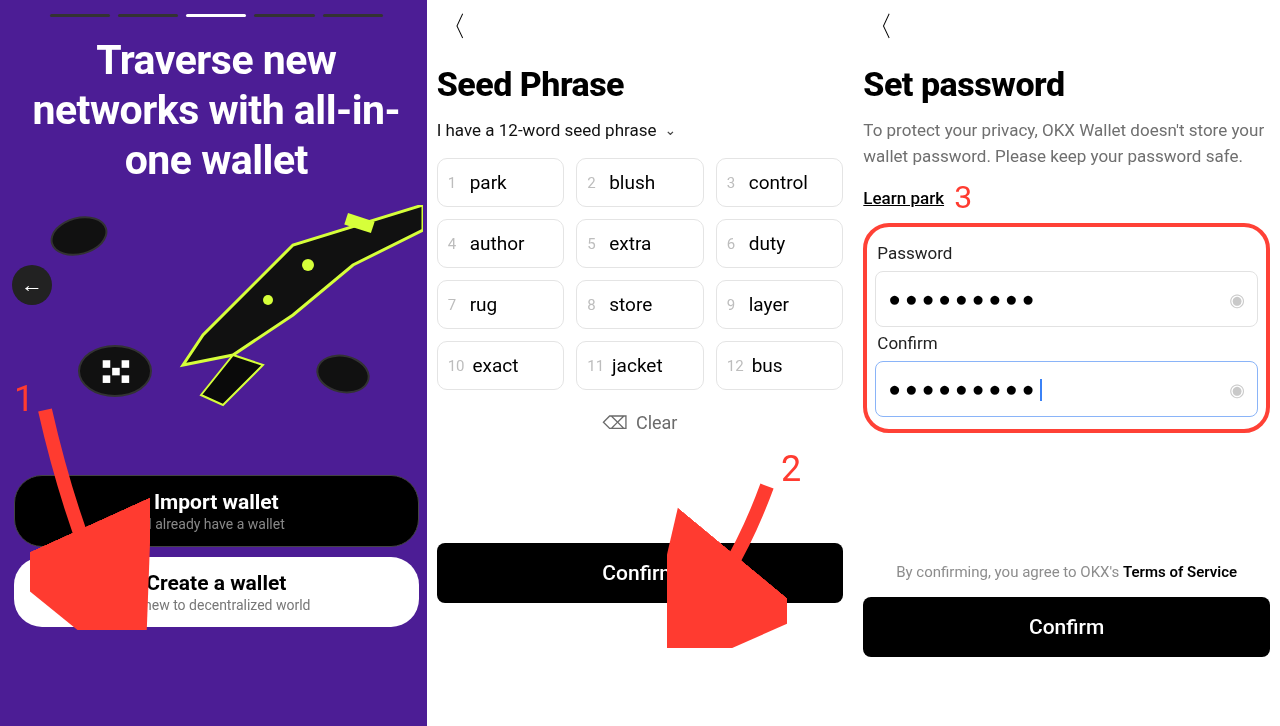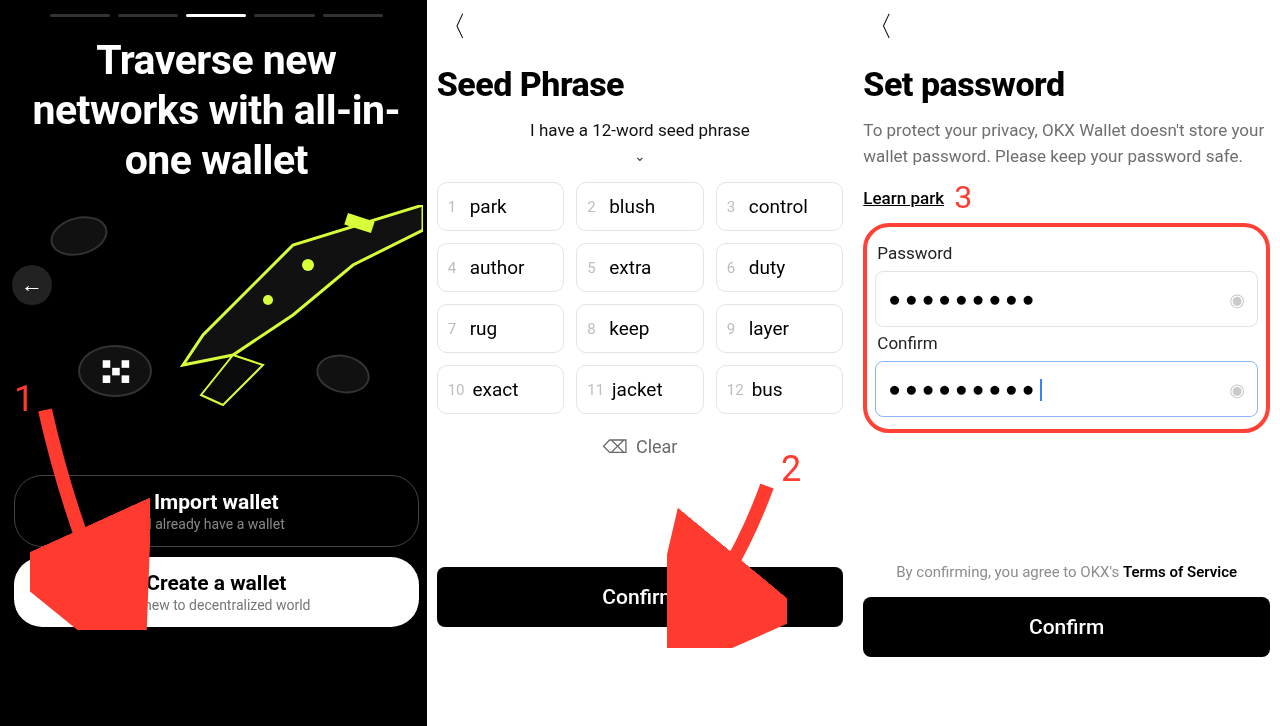--- a/index.html
+++ b/index.html
@@ -7,21 +7,21 @@
     font-family: -apple-system, BlinkMacSystemFont, "Segoe UI", Roboto, Helvetica, Arial, sans-serif;
     background: #fff;
     width: 1280px;
     height: 726px;
     display: flex;
     overflow: hidden;
   }
   .panel { width: 426.66px; height: 726px; position: relative; padding: 0 10px; }
   
   
-  .p1 { background: #000000; color: #fff; padding: 0 4px 10px 10px; }
+  .p1 { background: #4c1d95; color: #fff; padding: 0 4px 10px 10px; }
   .prog { display: flex; gap: 8px; justify-content: center; padding: 14px 40px 18px; }
   .prog-seg { flex:1; height:3px; background:#333; border-radius:2px; }
   .prog-seg.active { background:#fff; }
   .p1 h1 { font-size: 41px; font-weight: 700; line-height: 1.22; text-align: center; padding: 0 18px; letter-spacing: -0.5px; }
   .p1 .hero { position: relative; height: 260px; margin-top: 20px; }
   .p1 .back-round {
     position:absolute; left:2px; top:60px; width:40px; height:40px;
     border-radius:50%; background:#222; display:flex; align-items:center; justify-content:center;
     color:#fff; font-size:22px;
   }
@@ -34,21 +34,21 @@
   .p1-btn .t { font-size: 21px; font-weight: 700; }
   .p1-btn .s { font-size: 14px; color:#888; margin-top:2px; }
   .p1-btn.white { background:#fff; color:#000; }
   .p1-btn.white .s { color:#777; }
   .p1-btn.outline { background:#000; color:#fff; border:1px solid #444; }
   
   
   .p2 { background:#fff; color:#000; }
   .back-chev { font-size:28px; font-weight:300; padding:8px 2px; display:inline-block; }
   .p2 h2 { font-size: 34px; font-weight:800; margin: 10px 0 16px; letter-spacing:-0.5px; }
-  .sel { font-size:17px; color:#111; margin-bottom:18px; display:flex; align-items:center; gap:8px;flex-direction:column;}
+  .sel { font-size:17px; color:#111; margin-bottom:18px; display:flex; align-items:center; gap:8px;}
   .chev-d { font-size:14px; color:#444; }
   .grid { display:grid; grid-template-columns: repeat(3,1fr); gap:12px; }
   .word { border:1px solid #e4e4e4; border-radius:10px; padding:12px 10px; display:flex; align-items:center; gap:8px; font-size:19px; }
   .word .n { color:#bdbdbd; font-size:15px; min-width:14px; }
   .clear { display:flex; align-items:center; justify-content:center; gap:8px; color:#6b6b6b; font-size:18px; margin-top:22px; }
   .confirm { background:#000; color:#fff; border-radius:8px; font-size:21px; font-weight:500; text-align:center; padding:18px; margin-top:110px; }
   
   
   .p3 { background:#fff; color:#000; }
   .p3 h2 { font-size: 34px; font-weight:800; margin:10px 0 14px; letter-spacing:-0.5px; }
@@ -163,21 +163,21 @@
       <div class="word">
         <span class="n">6</span>
         <span>duty</span>
       </div>
       <div class="word">
         <span class="n">7</span>
         <span>rug</span>
       </div>
       <div class="word">
         <span class="n">8</span>
-        <span>keep</span>
+        <span>store</span>
       </div>
       <div class="word">
         <span class="n">9</span>
         <span>layer</span>
       </div>
       <div class="word">
         <span class="n">10</span>
         <span>exact</span>
       </div>
       <div class="word">

